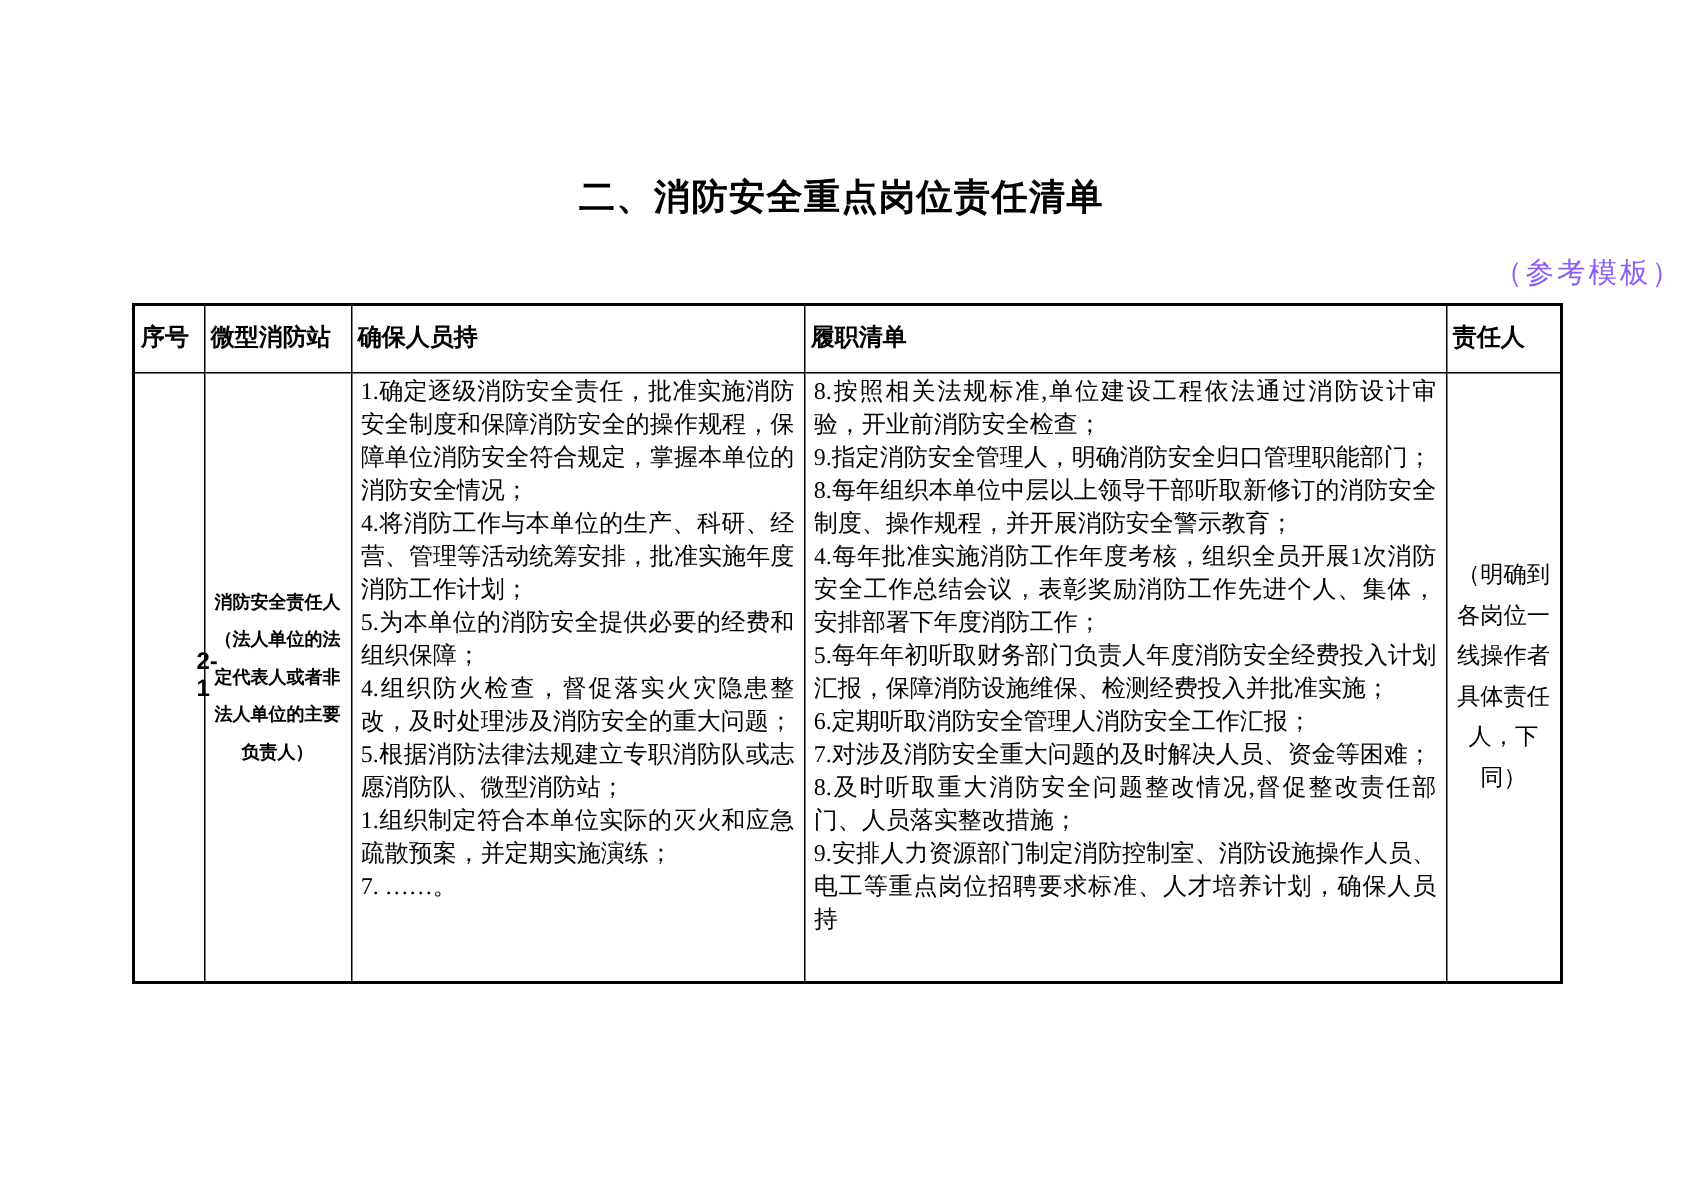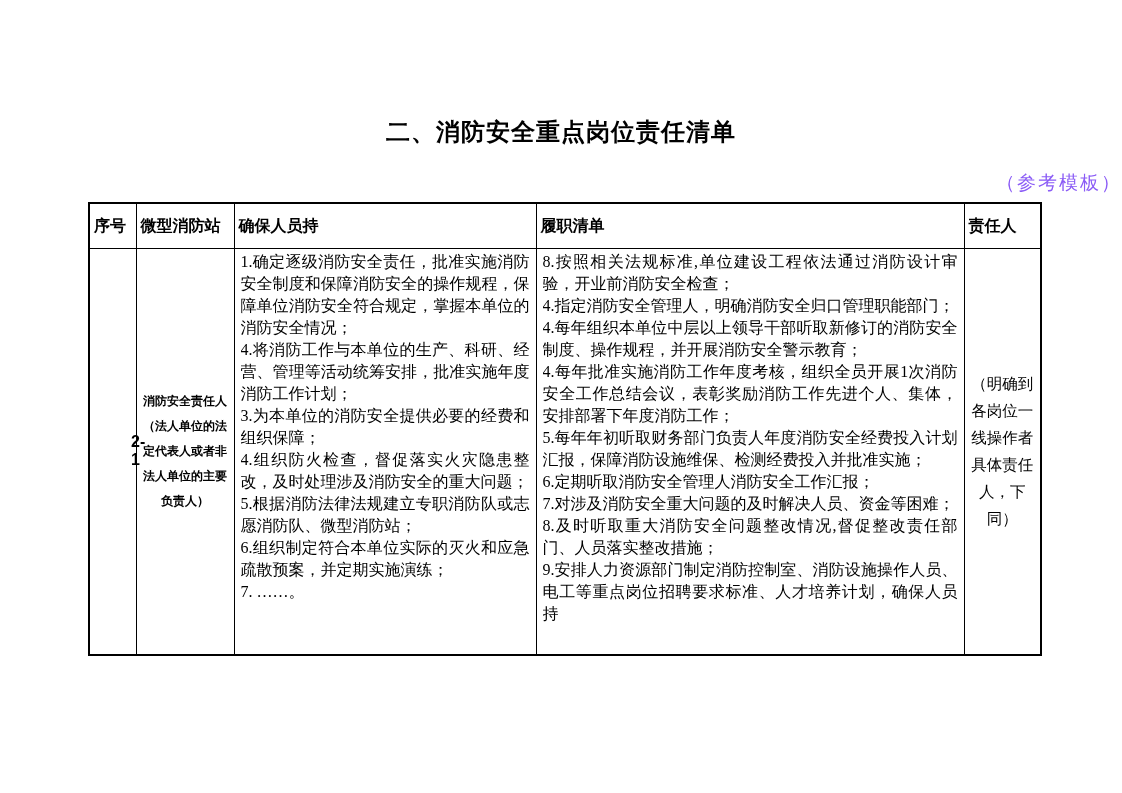--- a/index.html
+++ b/index.html
@@ -129,32 +129,32 @@
       </tr>
     </thead>
     <tbody>
       <tr class="body-row">
         <td class="cell-no">2-1</td>
         <td class="cell-post">消防安全责任人（法人单位的法定代表人或者非法人单位的主要负责人）</td>
         <td class="cell-duties">
           <div class="cell-text">
             <p>1.确定逐级消防安全责任，批准实施消防安全制度和保障消防安全的操作规程，保障单位消防安全符合规定，掌握本单位的消防安全情况；</p>
             <p>4.将消防工作与本单位的生产、科研、经营、管理等活动统筹安排，批准实施年度消防工作计划；</p>
-            <p>3.为本单位的消防安全提供必要的经费和组织保障；</p>
+            <p>5.为本单位的消防安全提供必要的经费和组织保障；</p>
             <p>4.组织防火检查，督促落实火灾隐患整改，及时处理涉及消防安全的重大问题；</p>
             <p>5.根据消防法律法规建立专职消防队或志愿消防队、微型消防站；</p>
-            <p>6.组织制定符合本单位实际的灭火和应急疏散预案，并定期实施演练；</p>
+            <p>1.组织制定符合本单位实际的灭火和应急疏散预案，并定期实施演练；</p>
             <p>7. ……。</p>
           </div>
         </td>
         <td class="cell-perf">
           <div class="cell-text">
             <p>8.按照相关法规标准,单位建设工程依法通过消防设计审验，开业前消防安全检查；</p>
-            <p>4.指定消防安全管理人，明确消防安全归口管理职能部门；</p>
-            <p>4.每年组织本单位中层以上领导干部听取新修订的消防安全制度、操作规程，并开展消防安全警示教育；</p>
+            <p>9.指定消防安全管理人，明确消防安全归口管理职能部门；</p>
+            <p>8.每年组织本单位中层以上领导干部听取新修订的消防安全制度、操作规程，并开展消防安全警示教育；</p>
             <p>4.每年批准实施消防工作年度考核，组织全员开展1次消防安全工作总结会议，表彰奖励消防工作先进个人、集体，安排部署下年度消防工作；</p>
             <p>5.每年年初听取财务部门负责人年度消防安全经费投入计划汇报，保障消防设施维保、检测经费投入并批准实施；</p>
             <p>6.定期听取消防安全管理人消防安全工作汇报；</p>
             <p>7.对涉及消防安全重大问题的及时解决人员、资金等困难；</p>
             <p>8.及时听取重大消防安全问题整改情况,督促整改责任部门、人员落实整改措施；</p>
             <p>9.安排人力资源部门制定消防控制室、消防设施操作人员、电工等重点岗位招聘要求标准、人才培养计划，确保人员持</p>
           </div>
         </td>
         <td class="cell-resp">（明确到各岗位一线操作者具体责任人，下同）</td>
       </tr>

